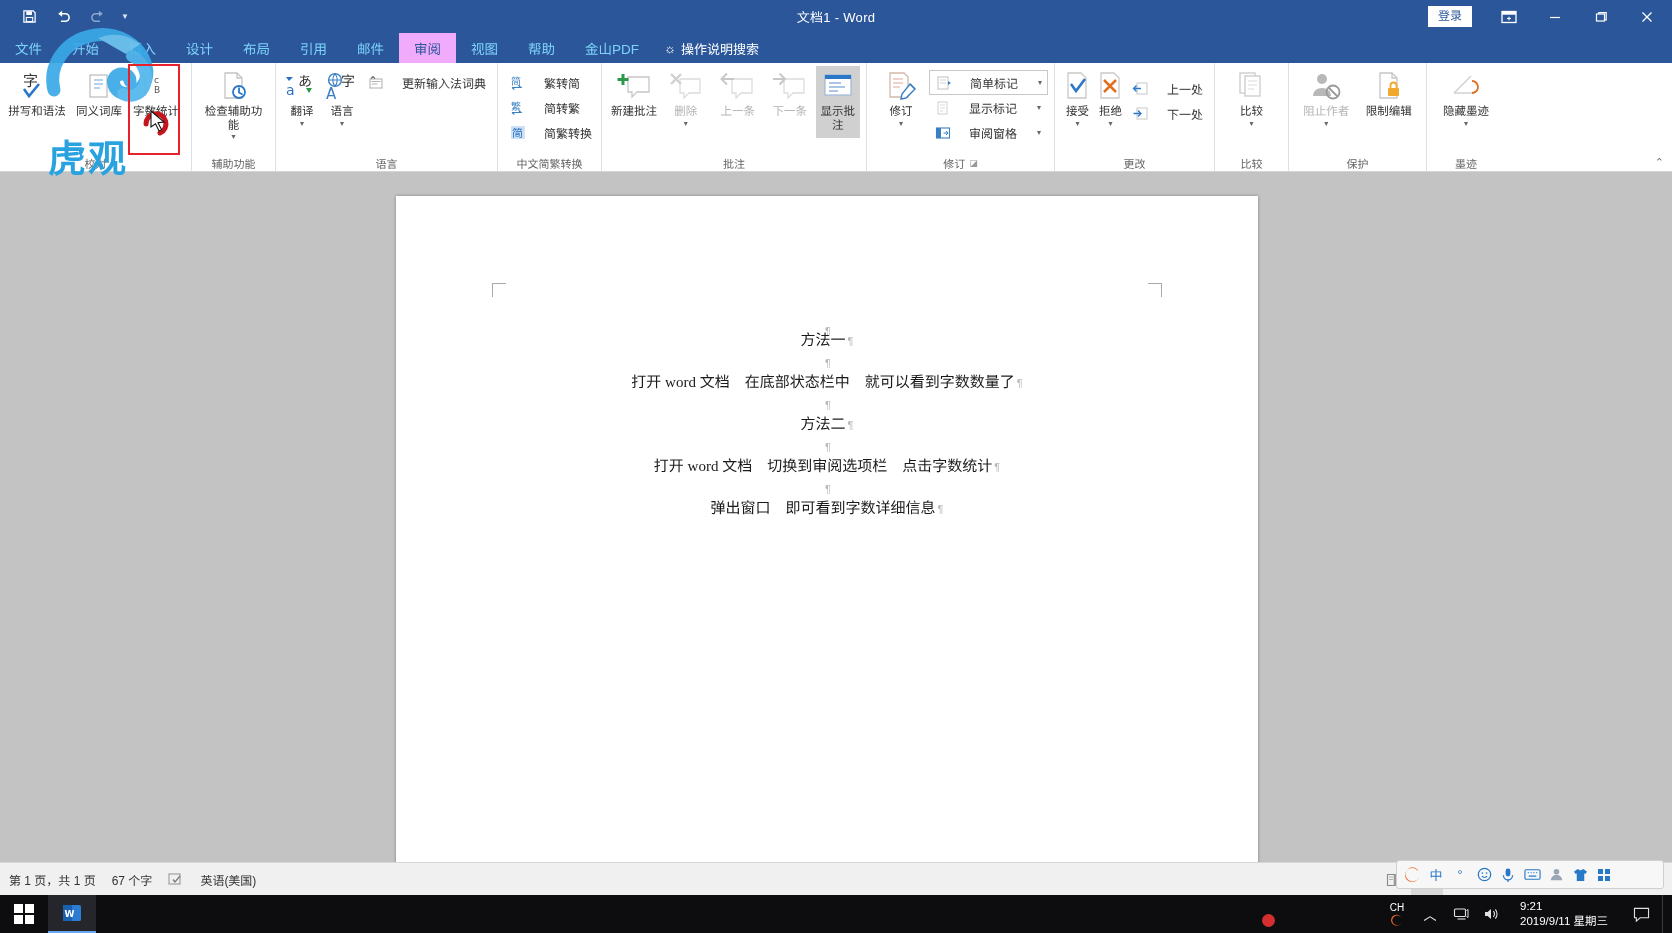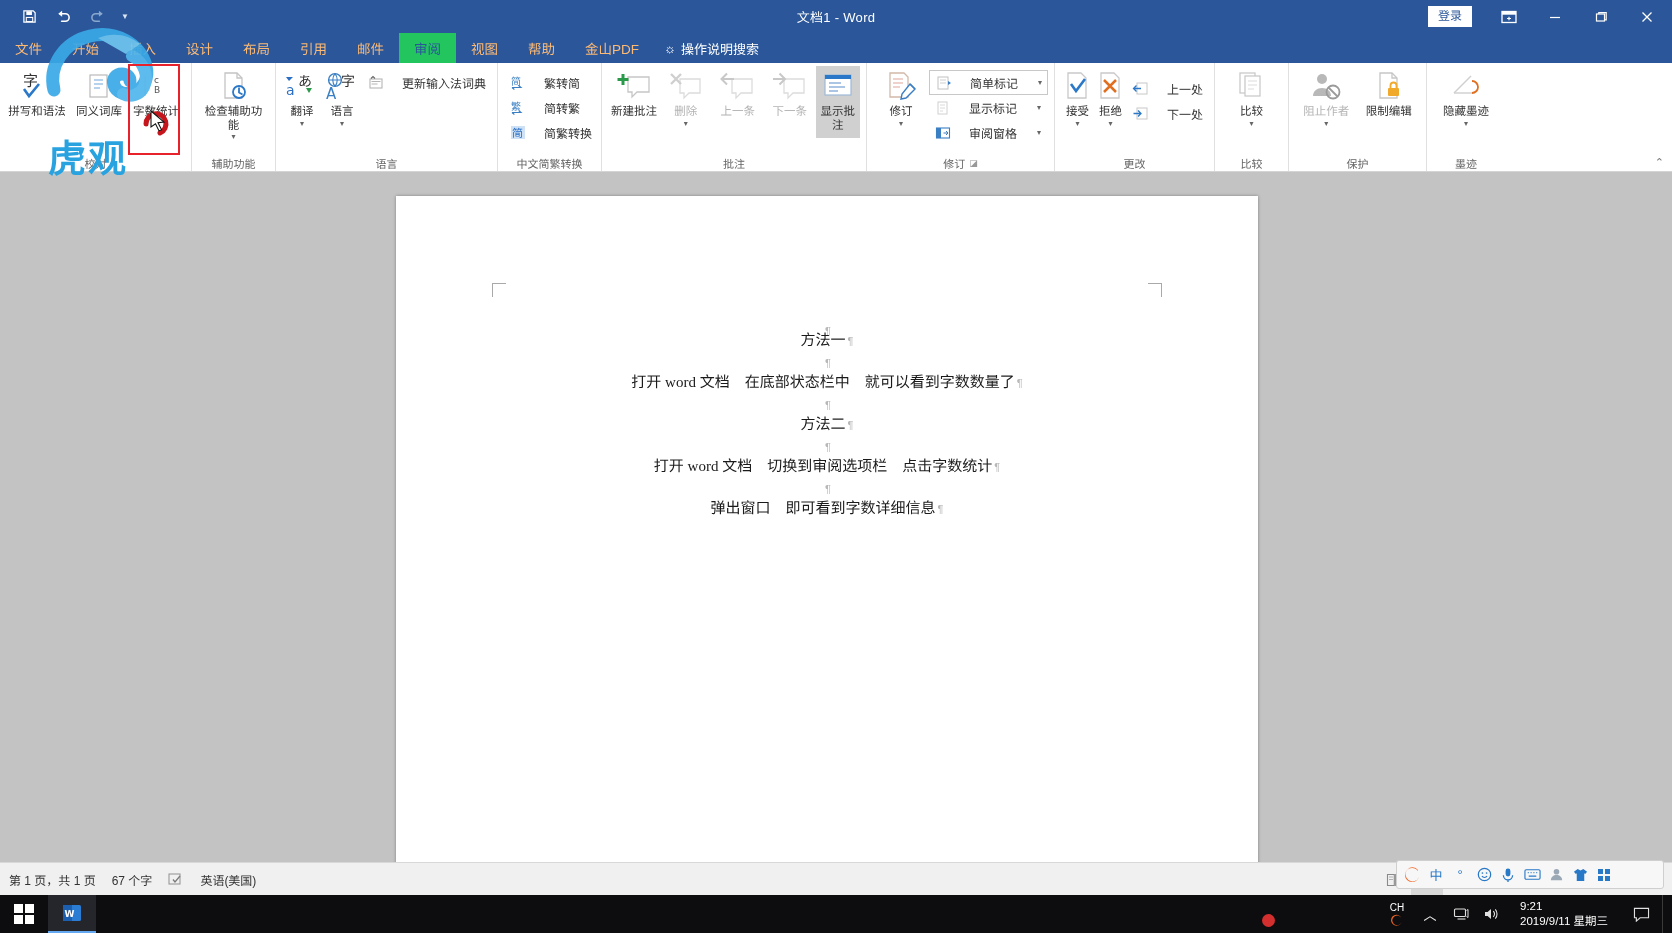--- a/index.html
+++ b/index.html
@@ -43,24 +43,24 @@
     color: #fff; font-size: 14px;
   }
   .wbtn svg { display:block; }
 
   
   .tabbar {
     position: absolute; left: 0; top: 33px; width: 1672px; height: 30px;
     background: #2b579a; display: flex; align-items: flex-end;
   }
   .tab {
-    height: 30px; padding: 0 15px; color: #fdba74; font-size: 13.5px;
+    height: 30px; padding: 0 15px; color: #7dd3fc; font-size: 13.5px;
     display: flex; align-items: center; white-space: nowrap;
   }
-  .tab.active { background: #22c55e; color: #2b579a; }
+  .tab.active { background: #f0abfc; color: #2b579a; }
   .tab-search {
     display: flex; align-items: center; gap: 5px; color: #fff;
     font-size: 13px; padding: 0 10px; height: 30px;
   }
   .bulb { font-size: 13px; }
   .share {
     position: absolute; right: 14px; top: 33px; height: 30px;
     display: flex; align-items: center; gap: 5px; color: #fff; font-size: 13px;
   }
 

